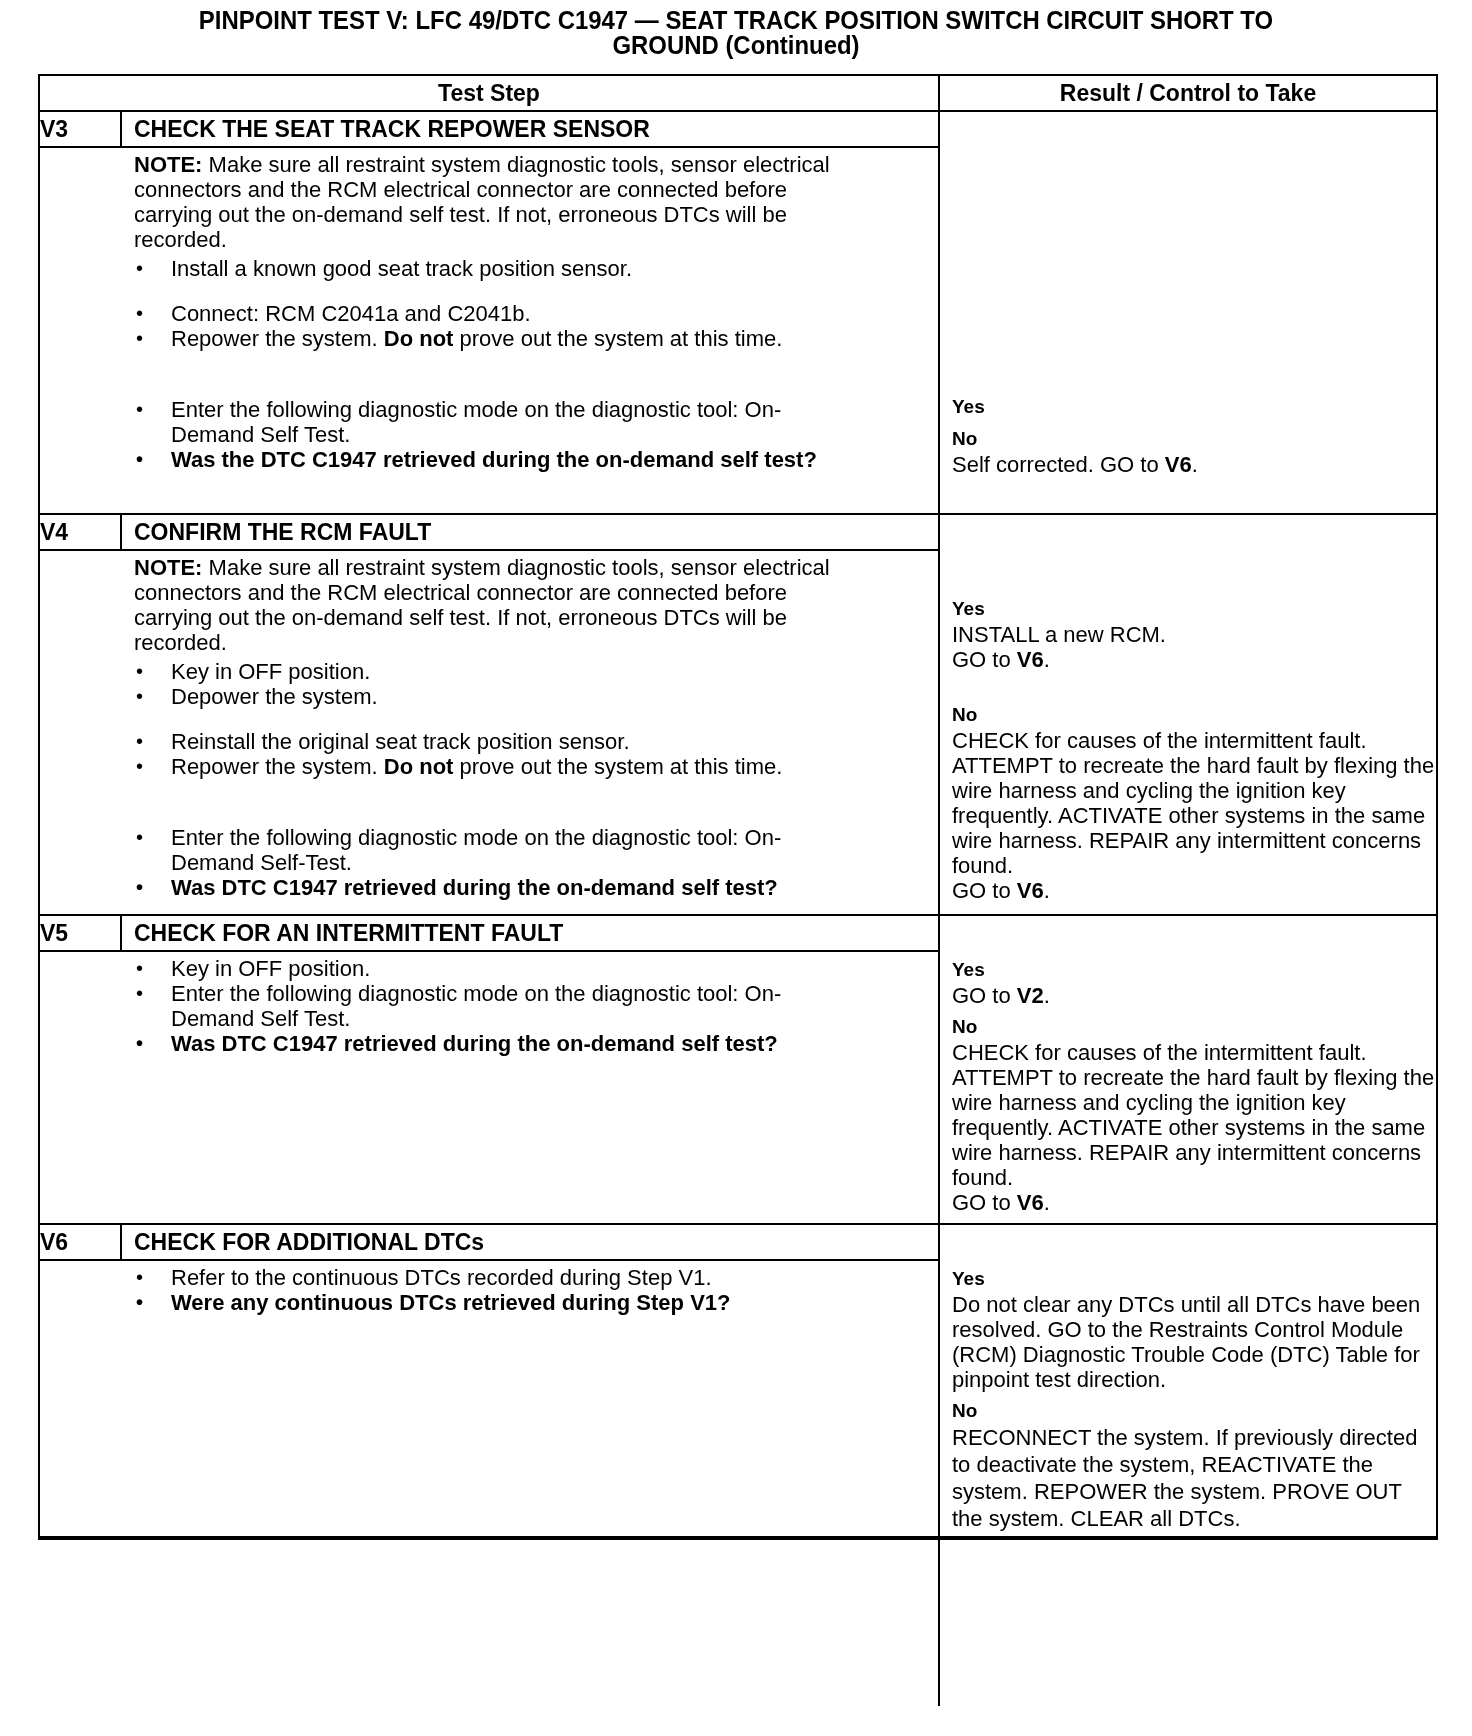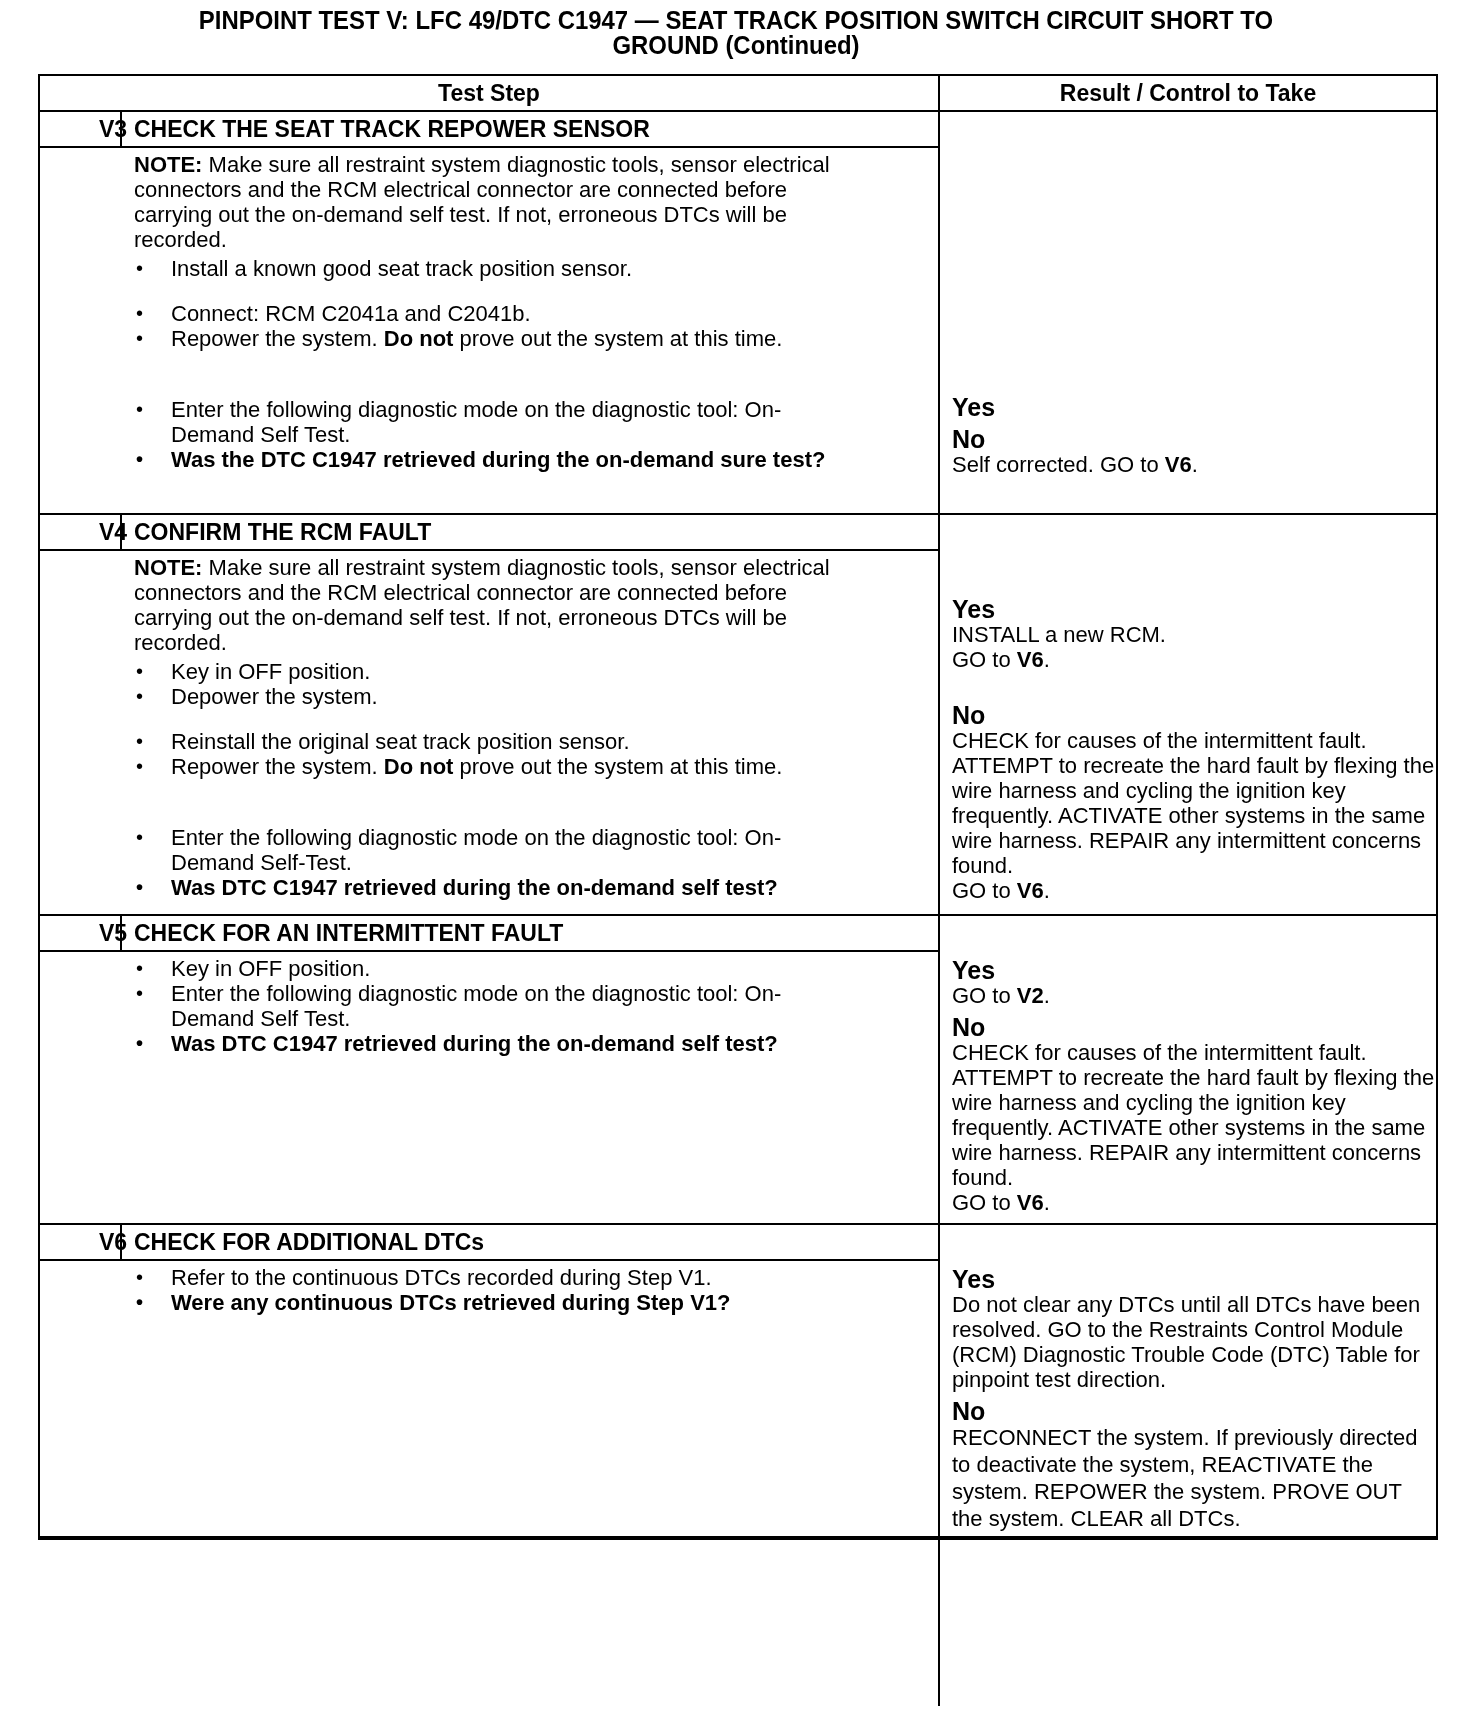--- a/index.html
+++ b/index.html
@@ -12,37 +12,37 @@
 
   .tbl { position: absolute; left: 38px; top: 74px; width: 1400px; height: 1466px;
          border: 2px solid #000; border-bottom-width: 4px; box-sizing: border-box; }
 
   .hline { position: absolute; height: 2px; background: #000; }
   .vline { position: absolute; width: 2px; background: #000; }
 
   .hdr { position: absolute; top: 0; height: 36px; line-height: 34px; text-align: center;
          font-weight: bold; font-size: 23px; }
 
-  .step-id { position: absolute; left: 0; width: 82px; text-align: center;
-             font-weight: bold; font-size: 23px; height: 36px; line-height: 35px; padding-left: 32px; }
+  .step-id { position: absolute; left: 0; width: 82px; text-align: left;
+             font-weight: bold; font-size: 23px; height: 36px; line-height: 35px; }
   .step-title { position: absolute; left: 94px; font-weight: bold; font-size: 23px;
                 height: 36px; line-height: 35px; white-space: nowrap; }
 
   .body-block { position: absolute; left: 94px; width: 720px; font-size: 22px; line-height: 25px; }
   .note { margin: 0 0 4px 0; }
   .note b { font-weight: bold; }
   .bullets { list-style: none; margin: 0; padding: 0; }
   .bullets li { position: relative; padding-left: 37px; }
   .bullets li::before { content: "\2022"; position: absolute; left: 2px; top: 0; font-size: 20px; }
   .bullets li.gap-after { margin-bottom: 20px; }
   .bullets li.gap-after-lg { margin-bottom: 46px; }
   .bullets li.bold { font-weight: bold; }
 
   .result { position: absolute; left: 912px; width: 486px; font-size: 22px; line-height: 25px; }
-  .result .ans { font-weight: bold; font-size: 25px; line-height: 26px; display: block; }
+  .result .ans { font-weight: bold; font-size: 19px; line-height: 26px; display: block; }
   .result .block { margin-bottom: 6px; }
   .result .block.gap { margin-bottom: 30px; }
   .result .txt { display: block; white-space: pre-line; }
   .result .txt b { font-weight: bold; }
 </style>
 </head>
 <body>
 
 <div class="title">
   <div>PINPOINT TEST  V: LFC 49/DTC C1947 — SEAT TRACK POSITION SWITCH CIRCUIT SHORT TO</div>
@@ -72,21 +72,21 @@
   <div>
     <div class="step-id" style="top:36px;">V3</div>
     <div class="step-title" style="top:36px;">CHECK THE SEAT TRACK REPOWER SENSOR</div>
     <div class="body-block" style="top:76px;">
       <p class="note"><b>NOTE:</b><span> Make sure all restraint system diagnostic tools, sensor electrical connectors and the RCM electrical connector are connected before carrying out the on-demand self test. If not, erroneous DTCs will be recorded.</span></p>
       <ul class="bullets">
         <li class="gap-after">Install a known good seat track position sensor.</li>
         <li>Connect: RCM C2041a and C2041b.</li>
         <li class="gap-after-lg"><span>Repower the system. </span><b>Do not</b><span> prove out the system at this time.</span></li>
         <li>Enter the following diagnostic mode on the diagnostic tool: On-Demand Self Test.</li>
-        <li class="bold">Was the DTC C1947 retrieved during the on-demand sure test?</li>
+        <li class="bold">Was the DTC C1947 retrieved during the on-demand self test?</li>
       </ul>
     </div>
     <div class="result" style="top:318px;">
       <div class="block">
         <span class="ans">Yes</span>
       </div>
       <div class="block">
         <span class="ans">No</span>
         <span class="txt"><span>Self corrected. GO to </span><b>V6</b><span>.</span></span>
       </div>

